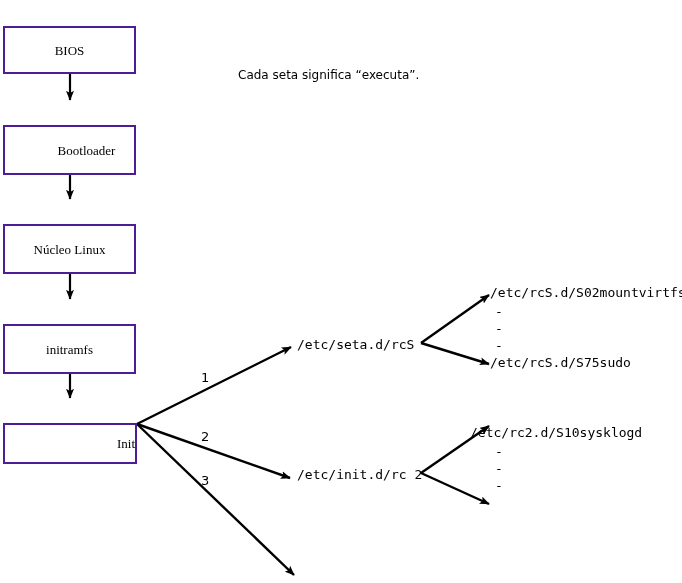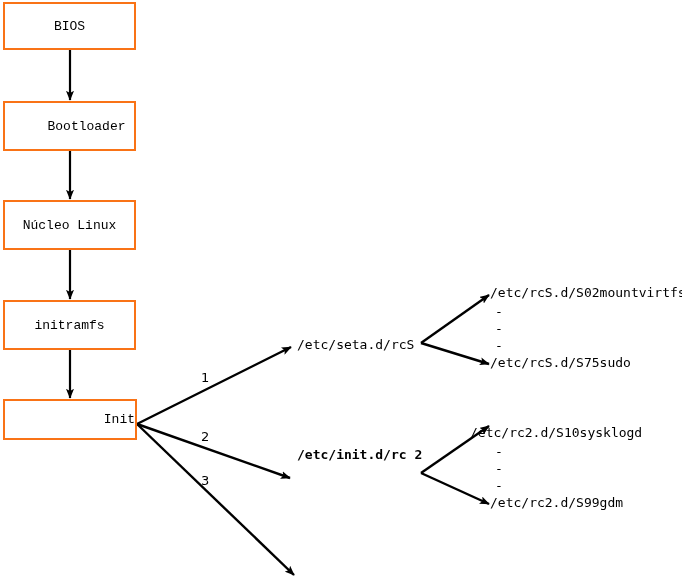--- a/index.html
+++ b/index.html
@@ -19,29 +19,30 @@
   #diagram-svg {
     position: absolute;
     left: 0;
     top: 0;
     width: 682px;
     height: 583px;
   }
   .node-box {
     position: absolute;
     box-sizing: border-box;
-    border: 2px solid #f97316;
+    border: 2px solid #4c1d95;
     background: #ffffff;
     display: flex;
     align-items: center;
     justify-content: center;
-    font-family: Liberation Mono, monospace;
+    font-family: Liberation Serif, serif;
     font-size: 13px;
     color: #000000;
     line-height: 1;
+    margin-top: 24px;
   }
   .caption-text {
     position: absolute;
     font-family: "DejaVu Sans", "Liberation Sans", sans-serif;
     font-size: 12px;
     color: #000000;
     white-space: nowrap;
   }
   .mono-label {
     position: absolute;
@@ -117,36 +118,36 @@
   </div>
 
   <div class="node-box" style="left:3px; top:200px; width:133px; height:50px;">
     <span>Núcleo Linux</span>
   </div>
 
   <div class="node-box" style="left:3px; top:399px; width:134px; height:41px;justify-content:flex-end;">
     <span>Init</span>
   </div>
 
+  <div class="caption-text" style="left:238px; top:68px;">Cada seta significa “executa”.</div>
 
   <div class="edge-number" style="left:201px; top:371px;">1</div>
   <div class="edge-number" style="left:201px; top:430px;">2</div>
   <div class="edge-number" style="left:201px; top:474px;">3</div>
 
   <div class="mono-label" style="left:297px; top:338px;">/etc/seta.d/rcS</div>
 
-  <div class="mono-label" style="left:297px; top:448px;font-weight:bold;">/etc/init.d/rc 2</div>
+  <div class="mono-label" style="left:297px; top:468px;">/etc/init.d/rc 2</div>
 
   <div class="mono-label" style="left:300px; top:589px;">getty</div>
 
   <div class="mono-label" style="left:490px; top:286px;">/etc/rcS.d/S02mountvirtfs</div>
   <div class="dash-label" style="left:495px; top:305px;">-</div>
   <div class="dash-label" style="left:495px; top:322px;">-</div>
   <div class="dash-label" style="left:495px; top:339px;">-</div>
   <div class="mono-label" style="left:490px; top:356px;">/etc/rcS.d/S75sudo</div>
 
   <div class="mono-label" style="left:470px; top:426px;">/etc/rc2.d/S10sysklogd</div>
   <div class="dash-label" style="left:495px; top:445px;">-</div>
   <div class="dash-label" style="left:495px; top:462px;">-</div>
   <div class="dash-label" style="left:495px; top:479px;">-</div>
-  <div class="mono-label" style="left:490px; top:496px;">/etc/rc2.d/S99gdm</div>
 
 </div>
 
 </body></html>

